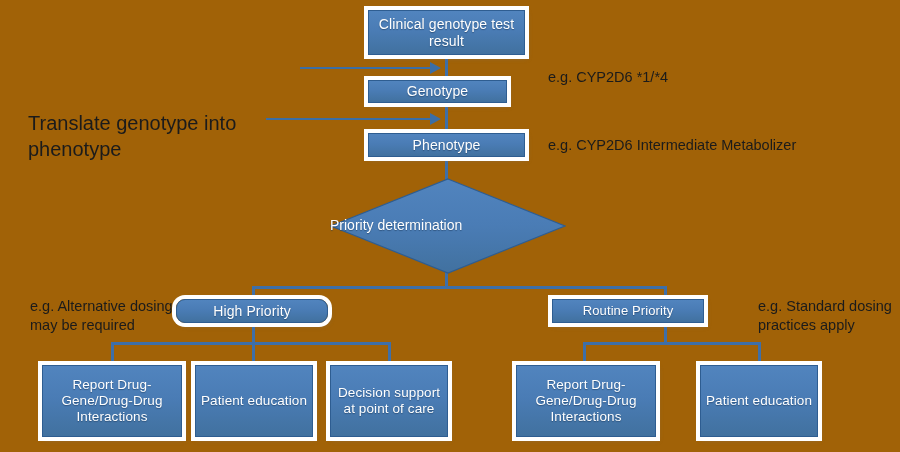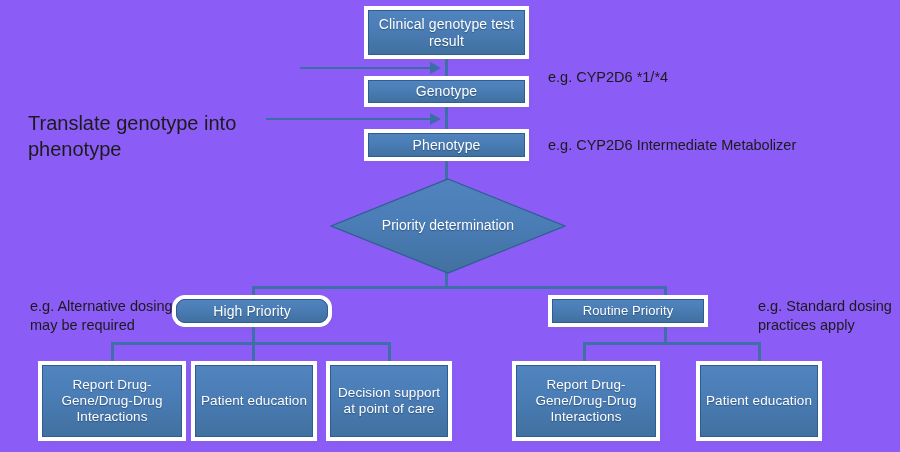--- a/index.html
+++ b/index.html
@@ -2,21 +2,21 @@
 <html><head>
 <meta charset="utf-8">
 <style>
   html,body{margin:0;padding:0;background:#ffffff;}
   body{
     width:900px;height:452px;
     font-family:"Liberation Sans", sans-serif;
     -webkit-font-smoothing:antialiased;
     overflow:hidden;
   }
-  #stage{position:relative;width:900px;height:452px;background:#8b5cf6;}
+  #stage{position:relative;width:900px;height:452px;background:#a16207;}
 
   
   .conn{position:absolute;background:#3e6fa8;}
   .vline{width:3px;}
   .hline{height:3px;}
 
   .arrow-line{position:absolute;height:2px;background:#3b6ea5;}
   .arrow-head{
     position:absolute;width:0;height:0;
     border-top:6px solid transparent;
@@ -37,21 +37,21 @@
     padding:2px 4px;
     box-shadow:0 0 0 4px #ffffff, 2px 3px 5px rgba(120,120,120,0.45);
     text-shadow:0 1px 1px rgba(25,55,90,0.55);
     letter-spacing:.1px;
   }
 
   
   .diamond-wrap{position:absolute;}
   .diamond{
     position:absolute;inset:0;
-    display:flex;align-items:center;justify-content:center;
+    display:flex;align-items:center;
   }
   .diamond svg{position:absolute;inset:0;}
   .diamond .dtext{
     position:relative;z-index:2;color:#ffffff;text-align:center;
     line-height:1.25;text-shadow:0 1px 1px rgba(25,55,90,0.55);
   }
 
   
   .note{
     position:absolute;color:#1b1b1b;
@@ -85,21 +85,21 @@
   <div class="conn vline" style="left:758px;top:342px;height:24px;"></div>
 
   <div class="arrow-line" style="left:300px;top:67px;width:132px;"></div>
   <div class="arrow-head" style="left:430px;top:62px;"></div>
 
   <div class="arrow-line" style="left:266px;top:118px;width:166px;"></div>
   <div class="arrow-head" style="left:430px;top:113px;"></div>
 
   <div class="node" style="left:368px;top:10px;width:157px;height:45px;font-size:14px;">Clinical genotype test result</div>
 
-  <div class="node" style="left:368px;top:80px;width:157px;height:23px;font-size:14px;">Genotype</div>
+  <div class="node" style="left:368px;top:80px;width:139px;height:23px;font-size:14px;">Genotype</div>
 
   <div class="node" style="left:368px;top:133px;width:157px;height:24px;font-size:14px;">Phenotype</div>
 
   <div class="diamond-wrap" style="left:330px;top:178px;width:236px;height:96px;">
     <div class="diamond">
       <svg viewBox="0 0 236 96" preserveAspectRatio="none">
         <defs>
           <linearGradient id="dg" x1="0" y1="0" x2="0" y2="1">
             <stop offset="0%" stop-color="#5184be"></stop>
             <stop offset="50%" stop-color="#4a7cb5"></stop>

